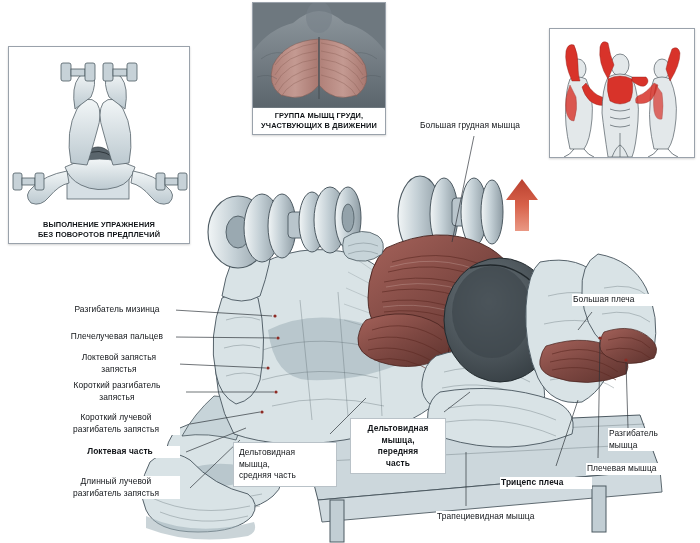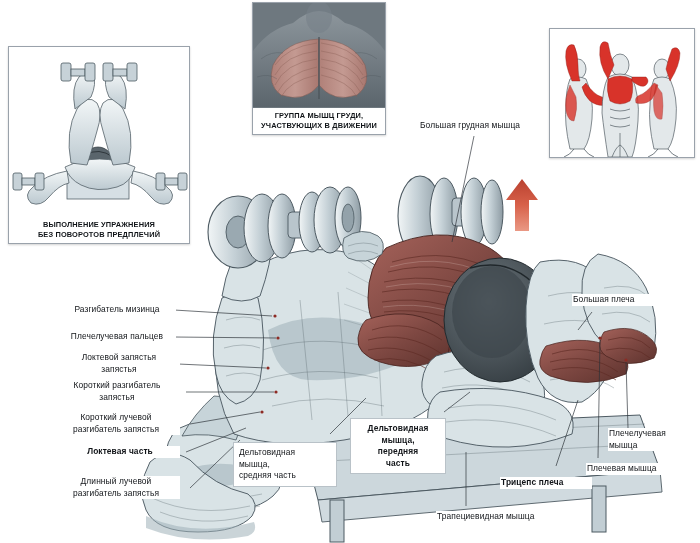--- a/index.html
+++ b/index.html
@@ -421,18 +421,18 @@
 мышца,
 средняя часть</div>
   <div class="lbl r b" style="left:350px;top:418px;width:84px;border:1px solid #b9c2c8;padding:4px 5px;background:#fff">Дельтовидная
 мышца,
 передняя
 часть</div>
   <div class="lbl" style="left:419px;top:120px;width:140px">Большая грудная мышца</div>
 
   <div class="lbl" style="left:436px;top:511px;width:140px">Трапециевидная  мышца</div>
   <div class="lbl" style="left:572px;top:294px;width:88px">Большая плеча</div>
-  <div class="lbl" style="left:608px;top:428px;width:88px">Плечелучевая
+  <div class="lbl" style="left:608px;top:428px;width:88px">Разгибатель
 мышца</div>
   <div class="lbl" style="left:586px;top:463px;width:104px">Плечевая  мышца</div>
   <div class="lbl b" style="left:500px;top:477px;width:90px">Трицепс плеча</div>
 
 </div>
 
 </body></html>

